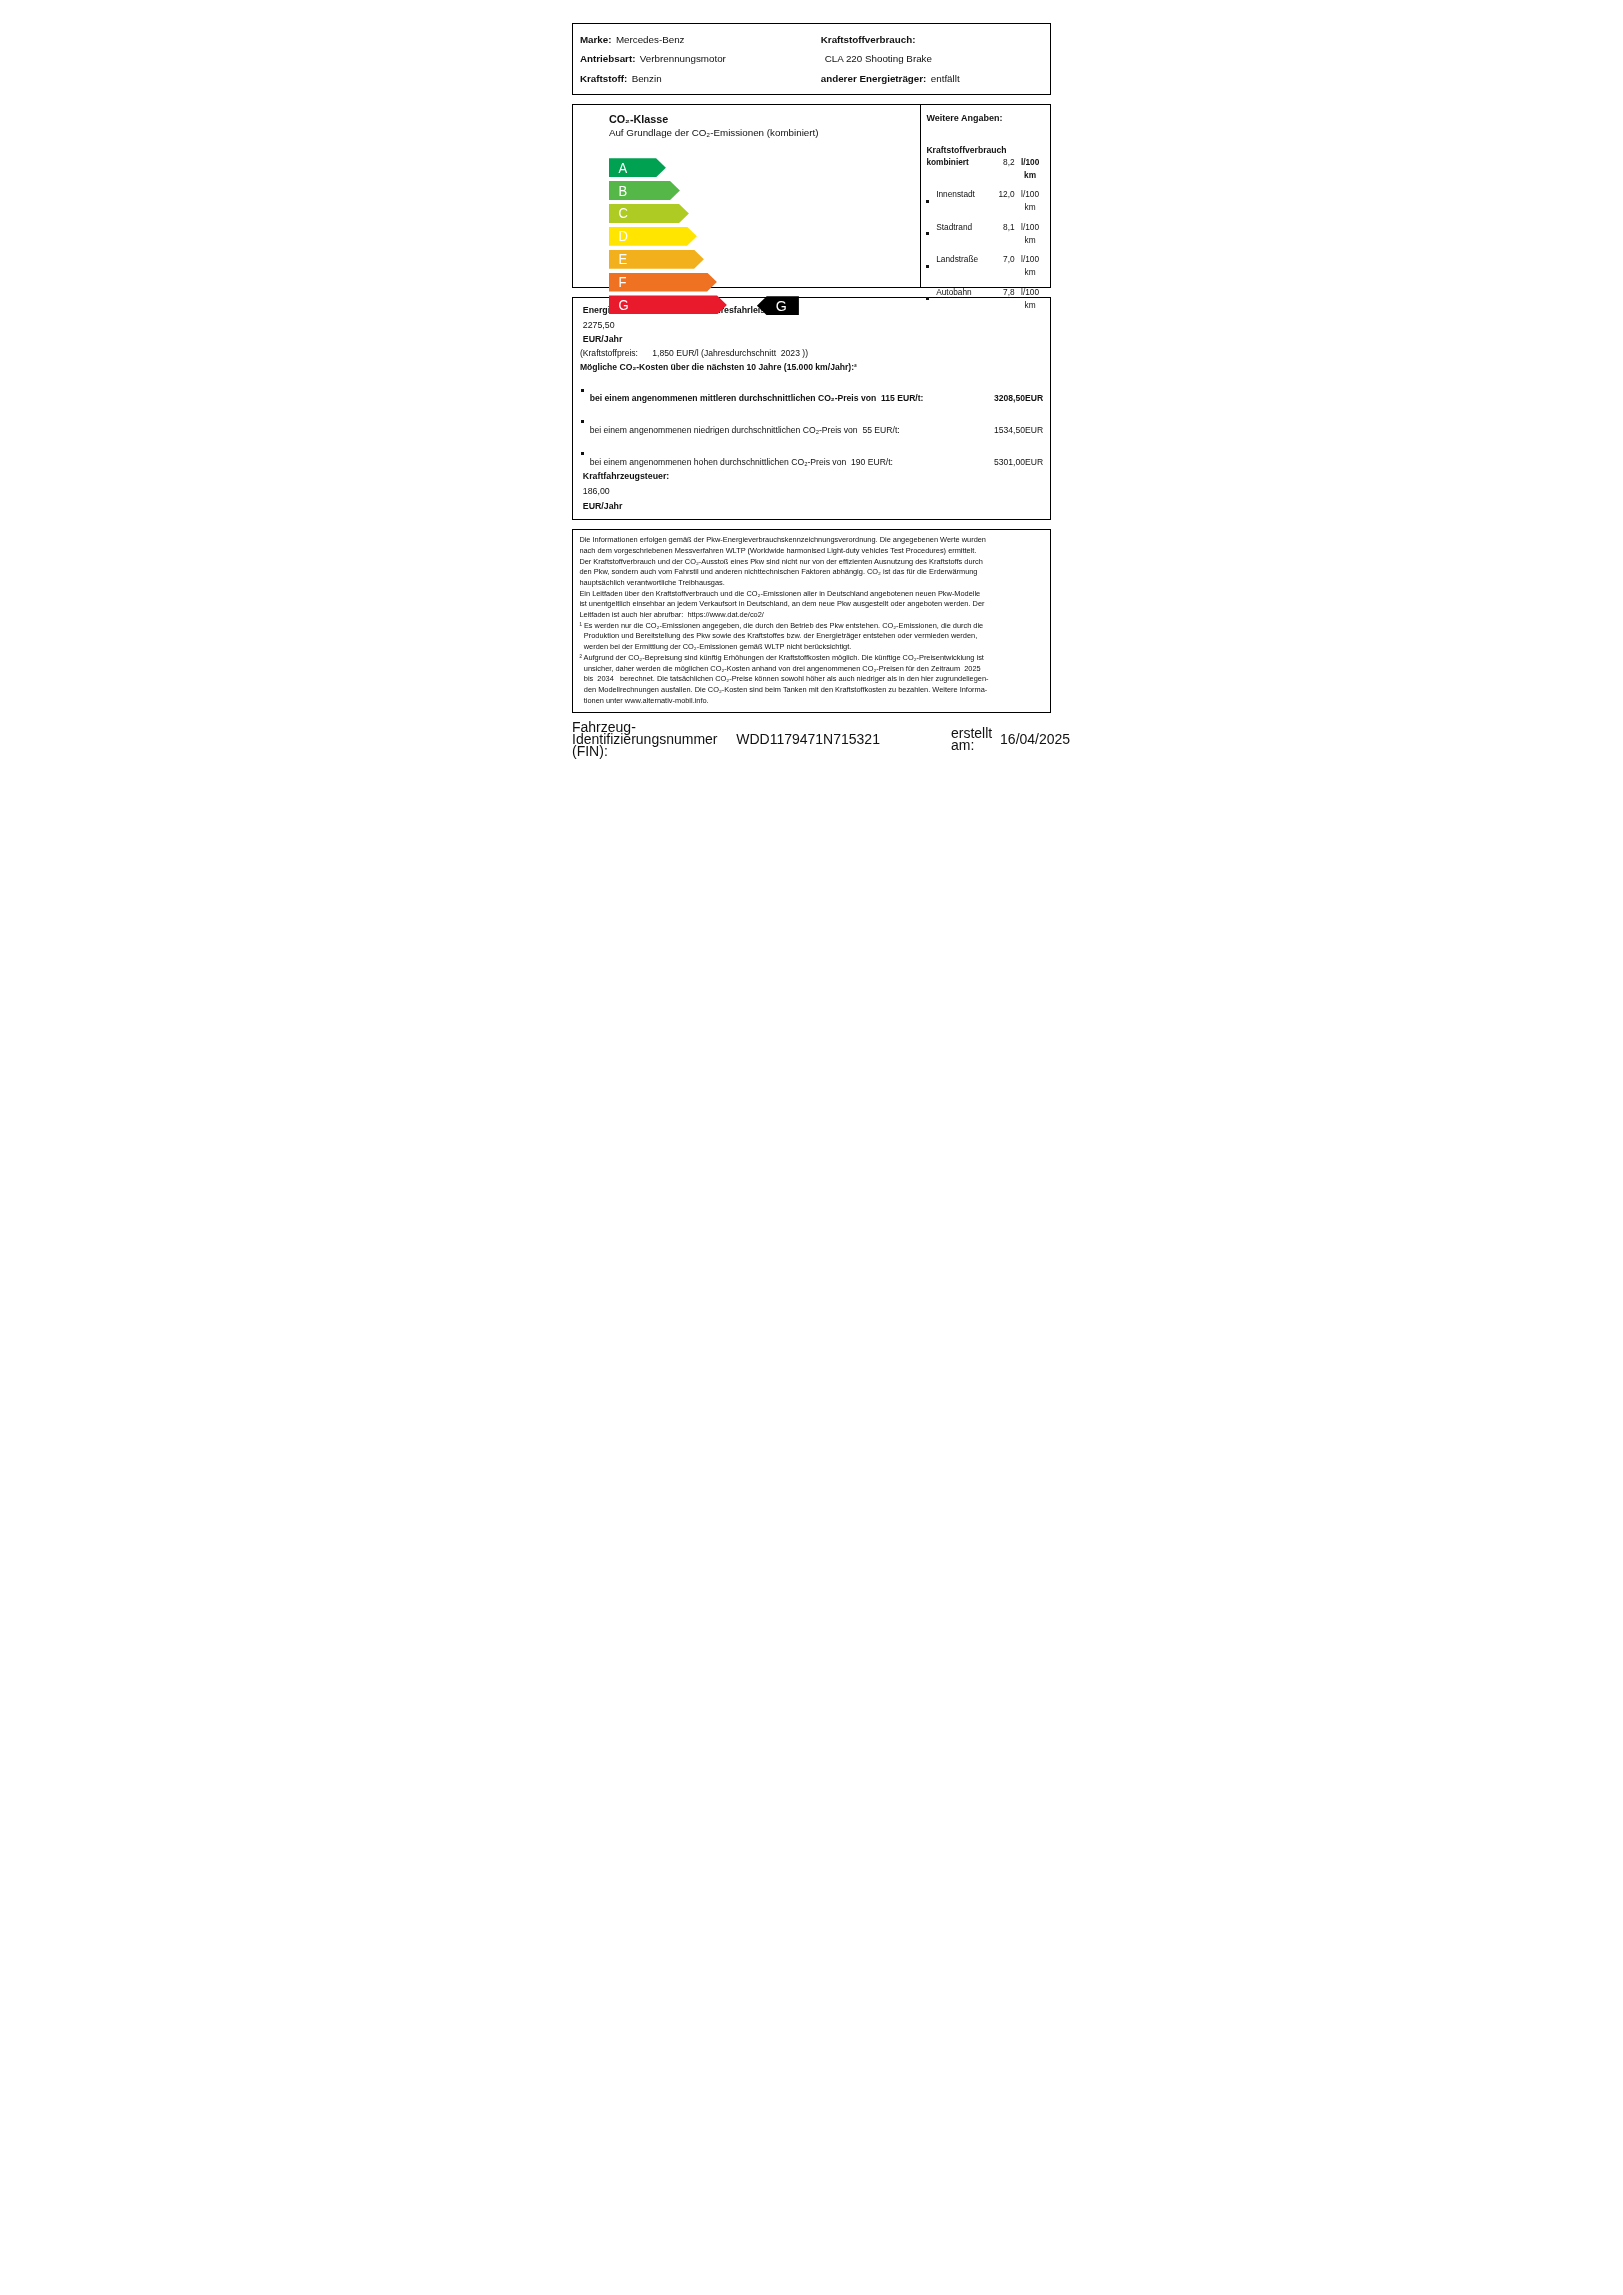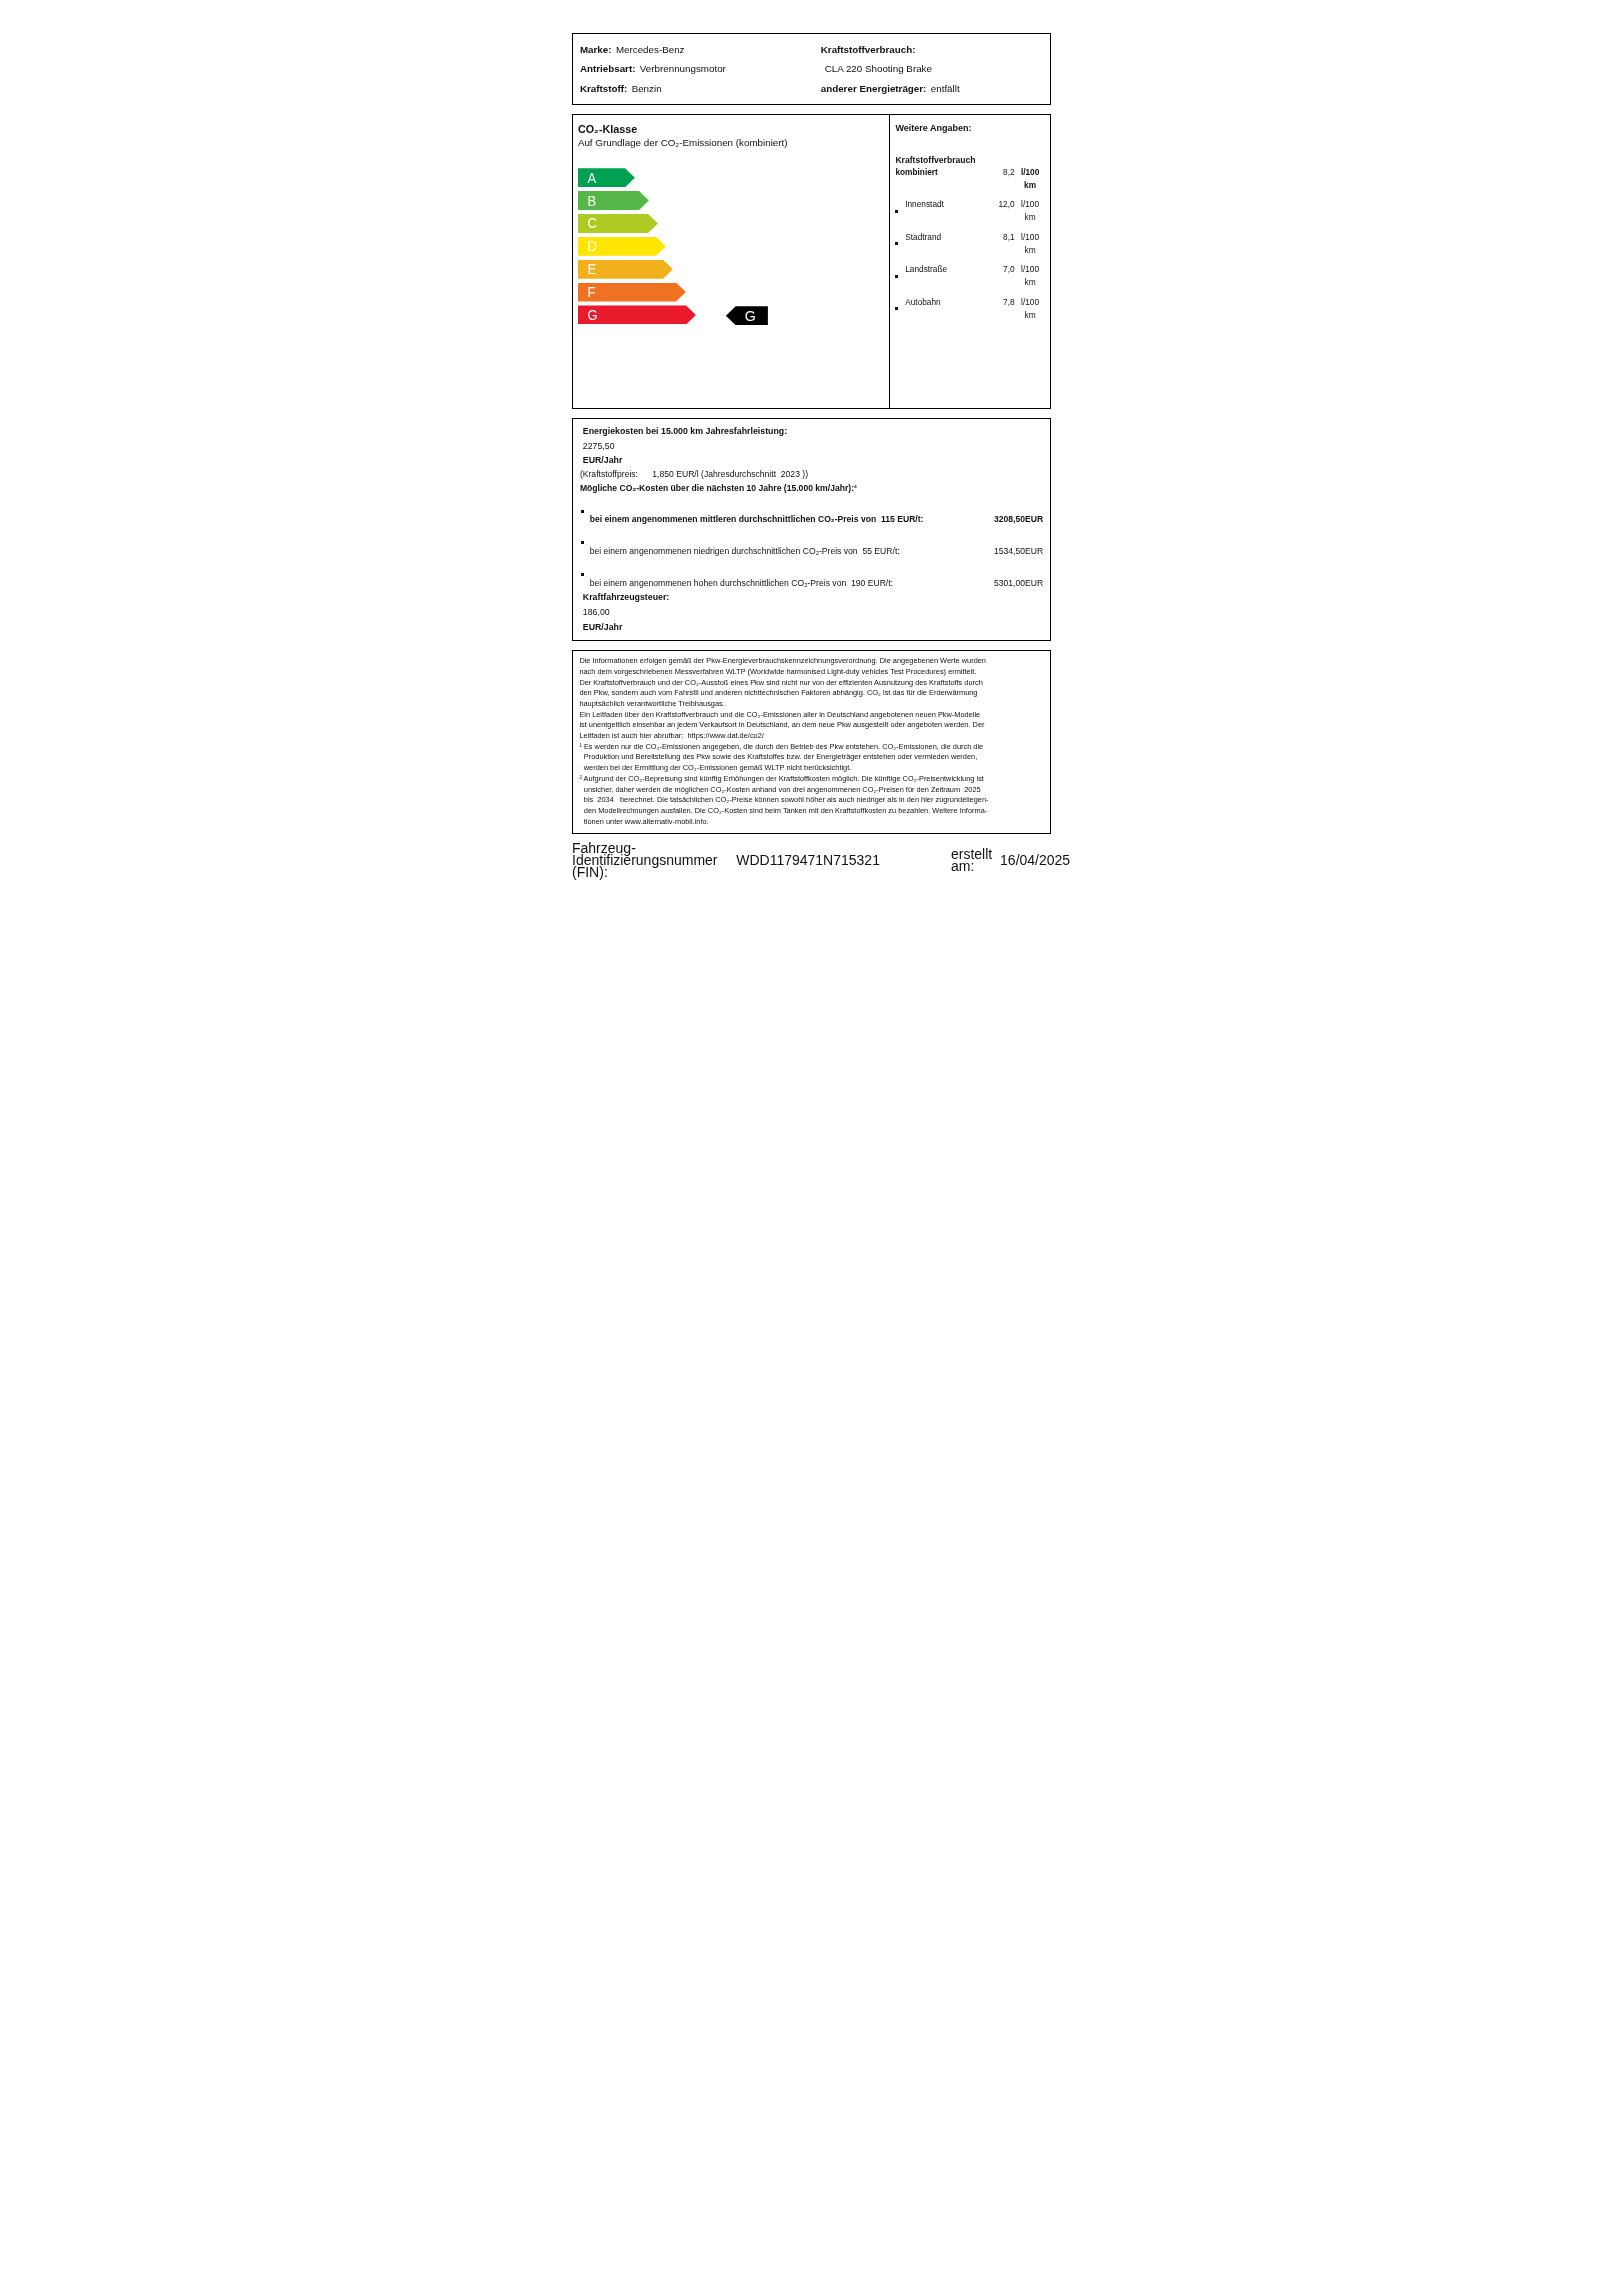--- a/index.html
+++ b/index.html
@@ -8,36 +8,36 @@
   .page { width:541px; min-height:765px; margin:0 auto; background:#fff;
           padding:8.8px 31px 3.9px 31px; }
 
   
   .title { font-weight:700; font-size:21.6px; line-height:1.17; letter-spacing:-0.5px; color:#1a1a1a; }
 
   
   .box { border:1.2px solid #000; margin-top:7.9px; }
 
   
-  .box-vehicle { display:flex; padding:5.9px 6.9px; margin-top:24px; }
+  .box-vehicle { display:flex; padding:5.9px 6.9px; margin-top:14px; }
   .box-vehicle .col-l { width:52%; }
   .box-vehicle .col-r { width:48%; }
   .vrow { font-size:9.8px; line-height:19.6px; white-space:nowrap; }
   .lbl { font-weight:700; }
   .val { font-weight:400; margin-left:4.4px; }
   .val-only { margin-left:3.9px; }
 
   
   .box-consumption { padding:4.4px 6.9px; }
   .c-row { display:flex; font-size:9.8px; line-height:18px; }
   .c-label { flex:1; }
   .c-value { text-align:right; }
 
   
-  .box-co2 { display:flex; margin-top:8.3px; height:295px; }
+  .box-co2 { display:flex; margin-top:8.3px; height:184px;padding-left:31px; }
   .pane-left { width:316px; position:relative; padding:7.9px 0 0 4.9px; }
   .co2-title { font-size:10.8px; font-weight:700; }
   .co2-subtitle { font-size:9.8px; margin-top:2px; }
   .arrows { margin-top:20.6px; position:relative; width:275px; }
   .arrow-row { height:19px; margin-bottom:3.9px; position:relative; }
   .arrow { height:19px; display:flex; align-items:center;
            clip-path:polygon(0 0, calc(100% - 9.8px) 0, 100% 50%, calc(100% - 9.8px) 100%, 0 100%); }
   .arrow-letter { color:#fff; font-size:14.2px; font-weight:400; padding-left:10.3px; transform:scaleX(.92); transform-origin:left center; }
   .class-indicator { position:absolute; left:148px; top:138px; width:42px; height:19px; background:#000;
            display:flex; align-items:center; justify-content:center;

